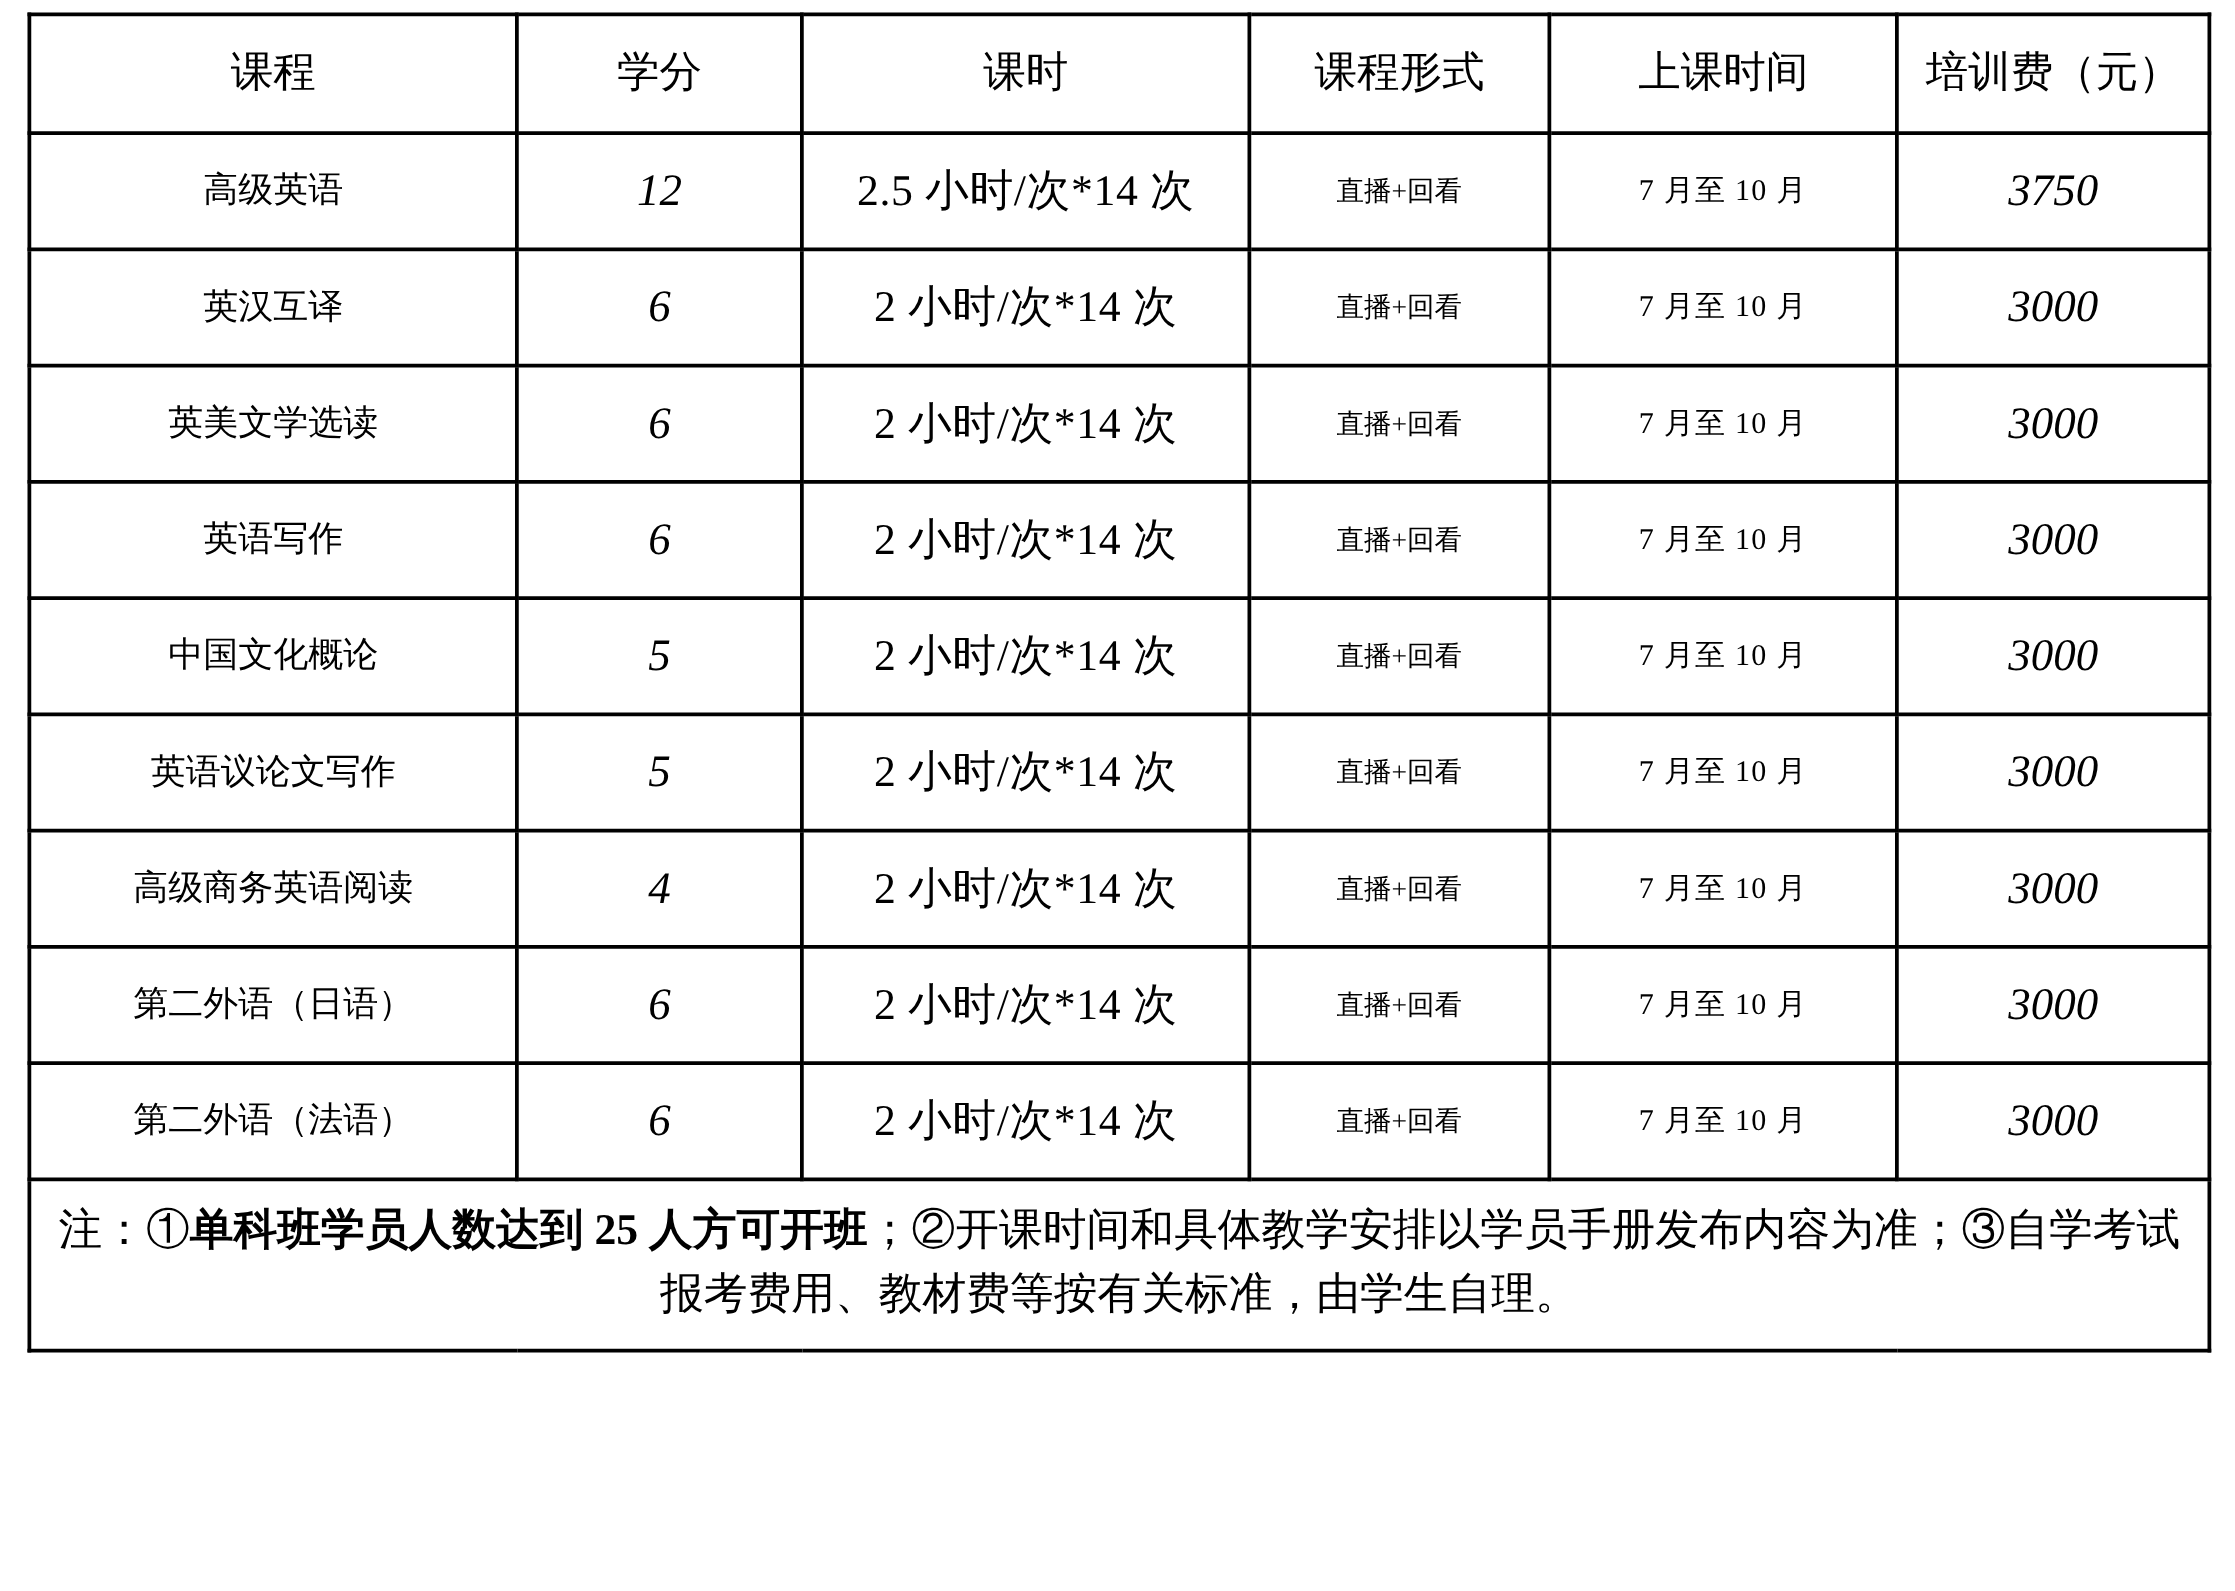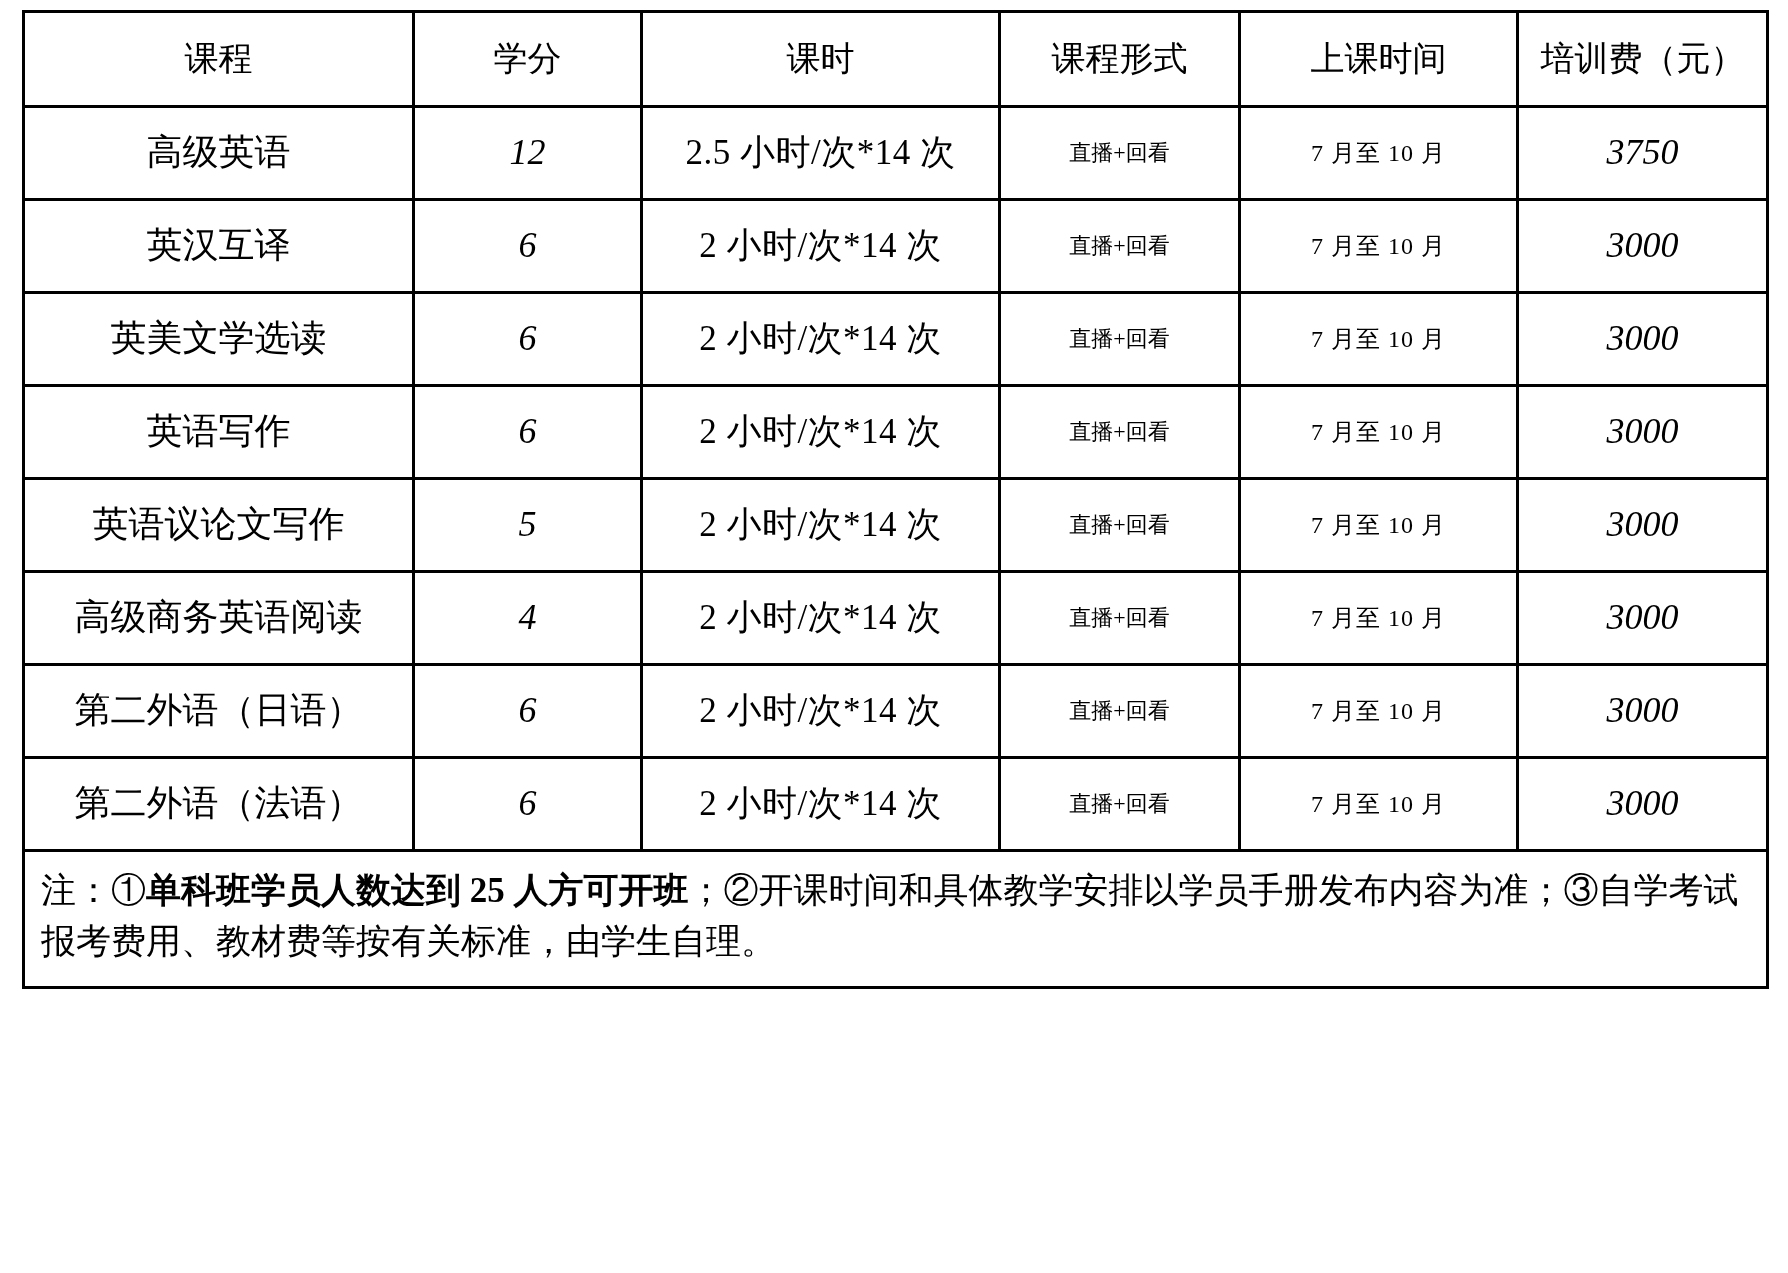--- a/index.html
+++ b/index.html
@@ -46,41 +46,41 @@
   col.c-fee     { width: 250px; }
 
   thead td {
     height: 92px;
     font-size: 38px;
   }
   tbody td {
     height: 90px;
   }
   tbody td.course-name {
-    font-size: 36px;
+    font-size: 28px;
   }
   tbody td.credit,
   tbody td.fee {
     font-size: 36px;
     font-style: italic;
   }
   tbody td.hours {
     font-size: 35px;
     letter-spacing: 0.5px;
   }
   tbody td.format {
     font-size: 22px;
   }
   tbody td.time {
     font-size: 24px;
     letter-spacing: 1px;
   }
   tr.note-row td {
     height: auto;
-    text-align: left;
+    text-align: center;
     padding: 14px 16px 18px 16px;
     font-size: 35px;
     line-height: 1.45;
   }
   .note-text {
     display: block;
   }
   .note-strong {
     font-weight: bold;
   }
@@ -135,20 +135,28 @@
       </tr>
       <tr>
         <td class="course-name">英语写作</td>
         <td class="credit">6</td>
         <td class="hours">2 小时/次*14 次</td>
         <td class="format">直播+回看</td>
         <td class="time">7 月至 10 月</td>
         <td class="fee">3000</td>
       </tr>
       <tr>
+        <td class="course-name">中国文化概论</td>
+        <td class="credit">5</td>
+        <td class="hours">2 小时/次*14 次</td>
+        <td class="format">直播+回看</td>
+        <td class="time">7 月至 10 月</td>
+        <td class="fee">3000</td>
+      </tr>
+      <tr>
         <td class="course-name">英语议论文写作</td>
         <td class="credit">5</td>
         <td class="hours">2 小时/次*14 次</td>
         <td class="format">直播+回看</td>
         <td class="time">7 月至 10 月</td>
         <td class="fee">3000</td>
       </tr>
       <tr>
         <td class="course-name">高级商务英语阅读</td>
         <td class="credit">4</td>

